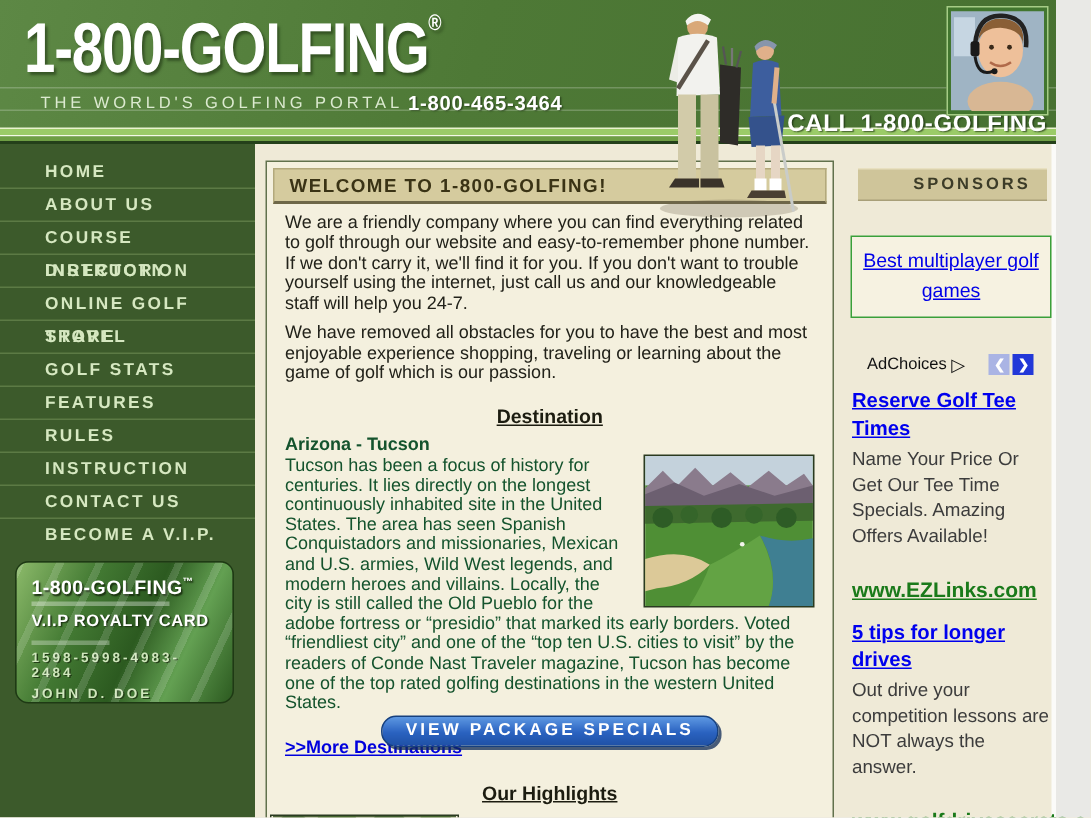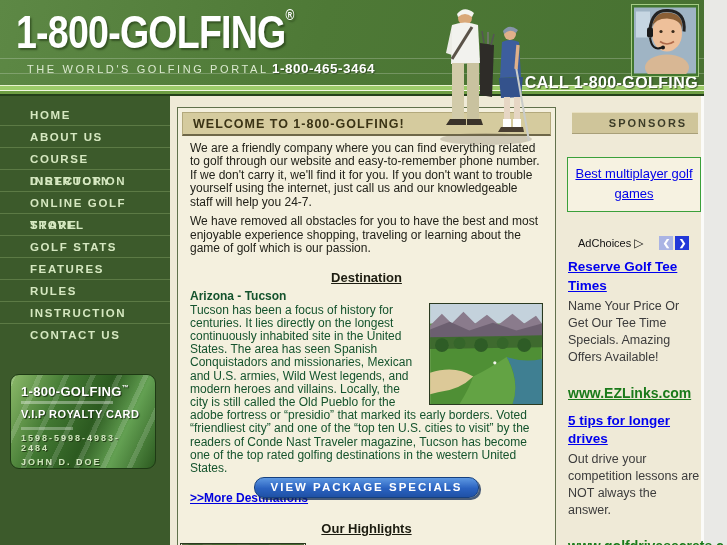--- a/index.html
+++ b/index.html
@@ -175,20 +175,21 @@
         <li>ABOUT US</li>
         <li>COURSE DIRECTORY</li>
         <li>INSTRUCTION</li>
         <li>ONLINE GOLF STORE</li>
         <li>TRAVEL</li>
         <li>GOLF STATS</li>
         <li>FEATURES</li>
         <li>RULES</li>
         <li>INSTRUCTION</li>
         <li>CONTACT US</li>
+        <li>BECOME A V.I.P.</li>
       </ul>
       <div class="vip">
         <div class="vip-title"><span>1-800-GOLFING</span><sup>™</sup></div>
         <div class="vip-bar1"></div>
         <div class="vip-sub">V.I.P ROYALTY CARD</div>
         <div class="vip-bar2"></div>
         <div class="vip-num">1598-5998-4983-2484</div>
         <div class="vip-name">JOHN D. DOE</div>
       </div>
     </div>

